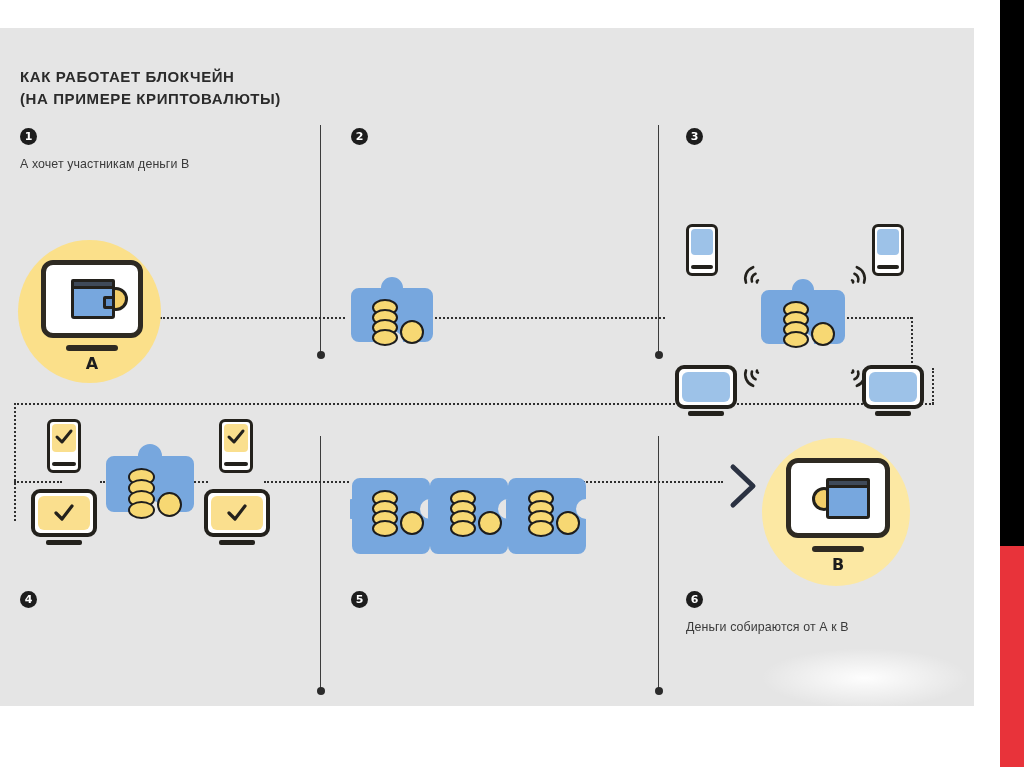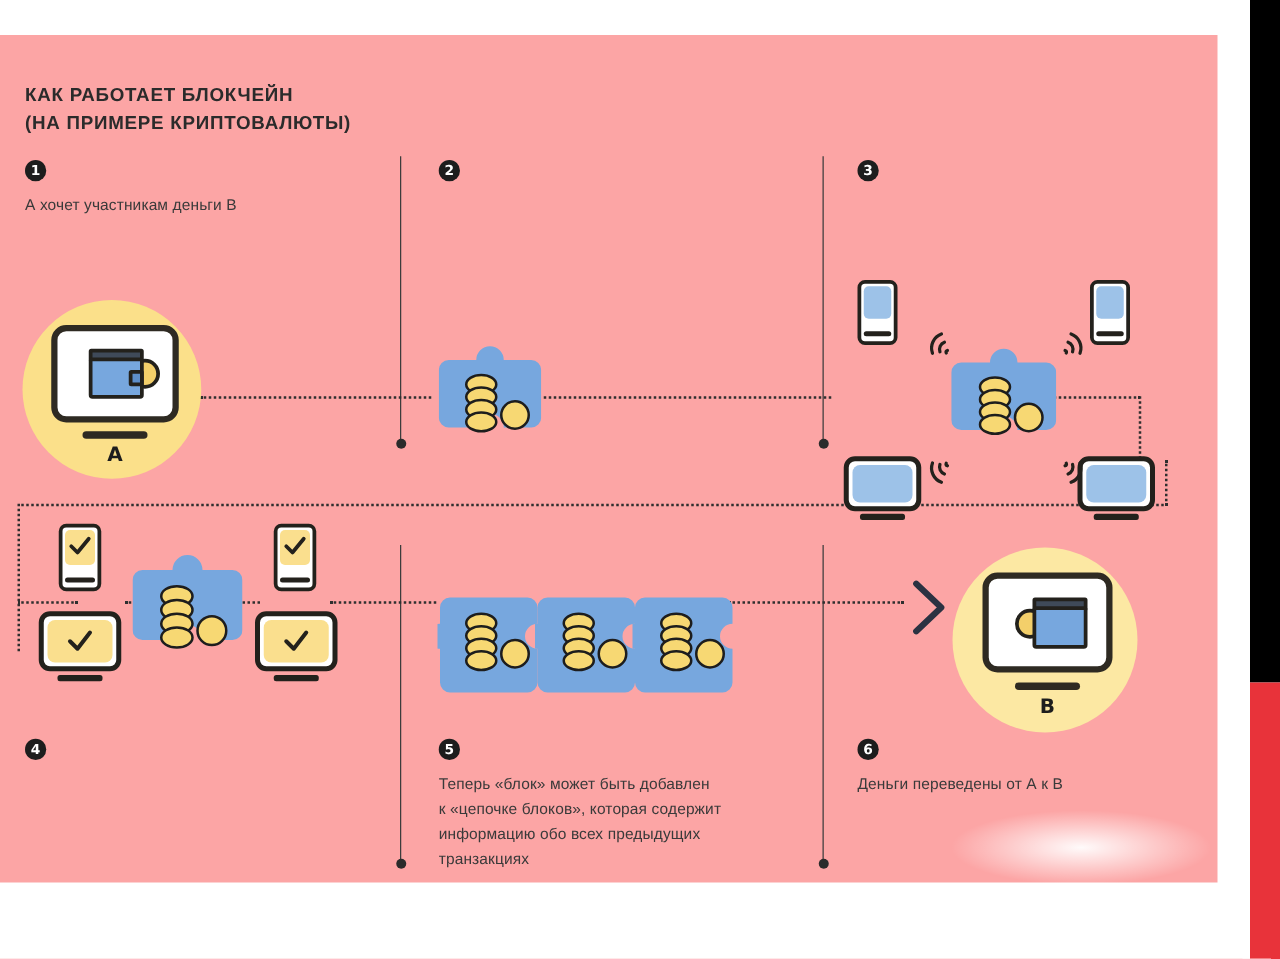--- a/index.html
+++ b/index.html
@@ -11,21 +11,21 @@
     position:relative;
   }
   
   #right-bar-black{position:absolute;right:0;top:0;width:24px;height:546px;background:#000000;}
   #right-bar-red{position:absolute;right:0;top:546px;width:24px;height:221px;background:#e8333a;}
   #right-gap{position:absolute;right:24px;top:0;width:6px;height:767px;background:#ffffff;}
 
   
   #canvas{
     position:absolute;left:0;top:28px;width:974px;height:678px;
-    background:#fca5a5;
+    background:#e5e5e5;
   }
   #watermark{
     position:absolute;left:760px;top:620px;width:210px;height:60px;
     background:radial-gradient(ellipse at 50% 50%, rgba(255,255,255,0.95) 0%, rgba(255,255,255,0.0) 70%);
     pointer-events:none;
   }
 
   
   #title{
     position:absolute;left:20px;top:38px;
@@ -333,25 +333,21 @@
   <div class="wallet-coin" style="left:812px;top:459px;width:24px;height:24px;"></div>
   <div class="wallet-flap" style="left:826px;top:450px;width:44px;height:11px;"></div>
   <div class="wallet-body" style="left:826px;top:457px;width:44px;height:34px;"></div>
 
   <div class="step" style="left:20px;top:563px;width:280px;">
     <div class="badge">4</div>
   </div>
 
   <div class="step" style="left:351px;top:563px;width:300px;">
     <div class="badge">5</div>
-    <div class="step-text">Теперь «блок» может быть добавлен
-к «цепочке блоков», которая содержит
-информацию обо всех предыдущих
-транзакциях</div>
   </div>
 
   <div class="step" style="left:686px;top:563px;width:280px;">
     <div class="badge">6</div>
-    <div class="step-text">Деньги переведены от А к В</div>
+    <div class="step-text">Деньги собираются от А к В</div>
   </div>
 
   <div id="watermark"></div>
 </div>
 
 </body></html>

